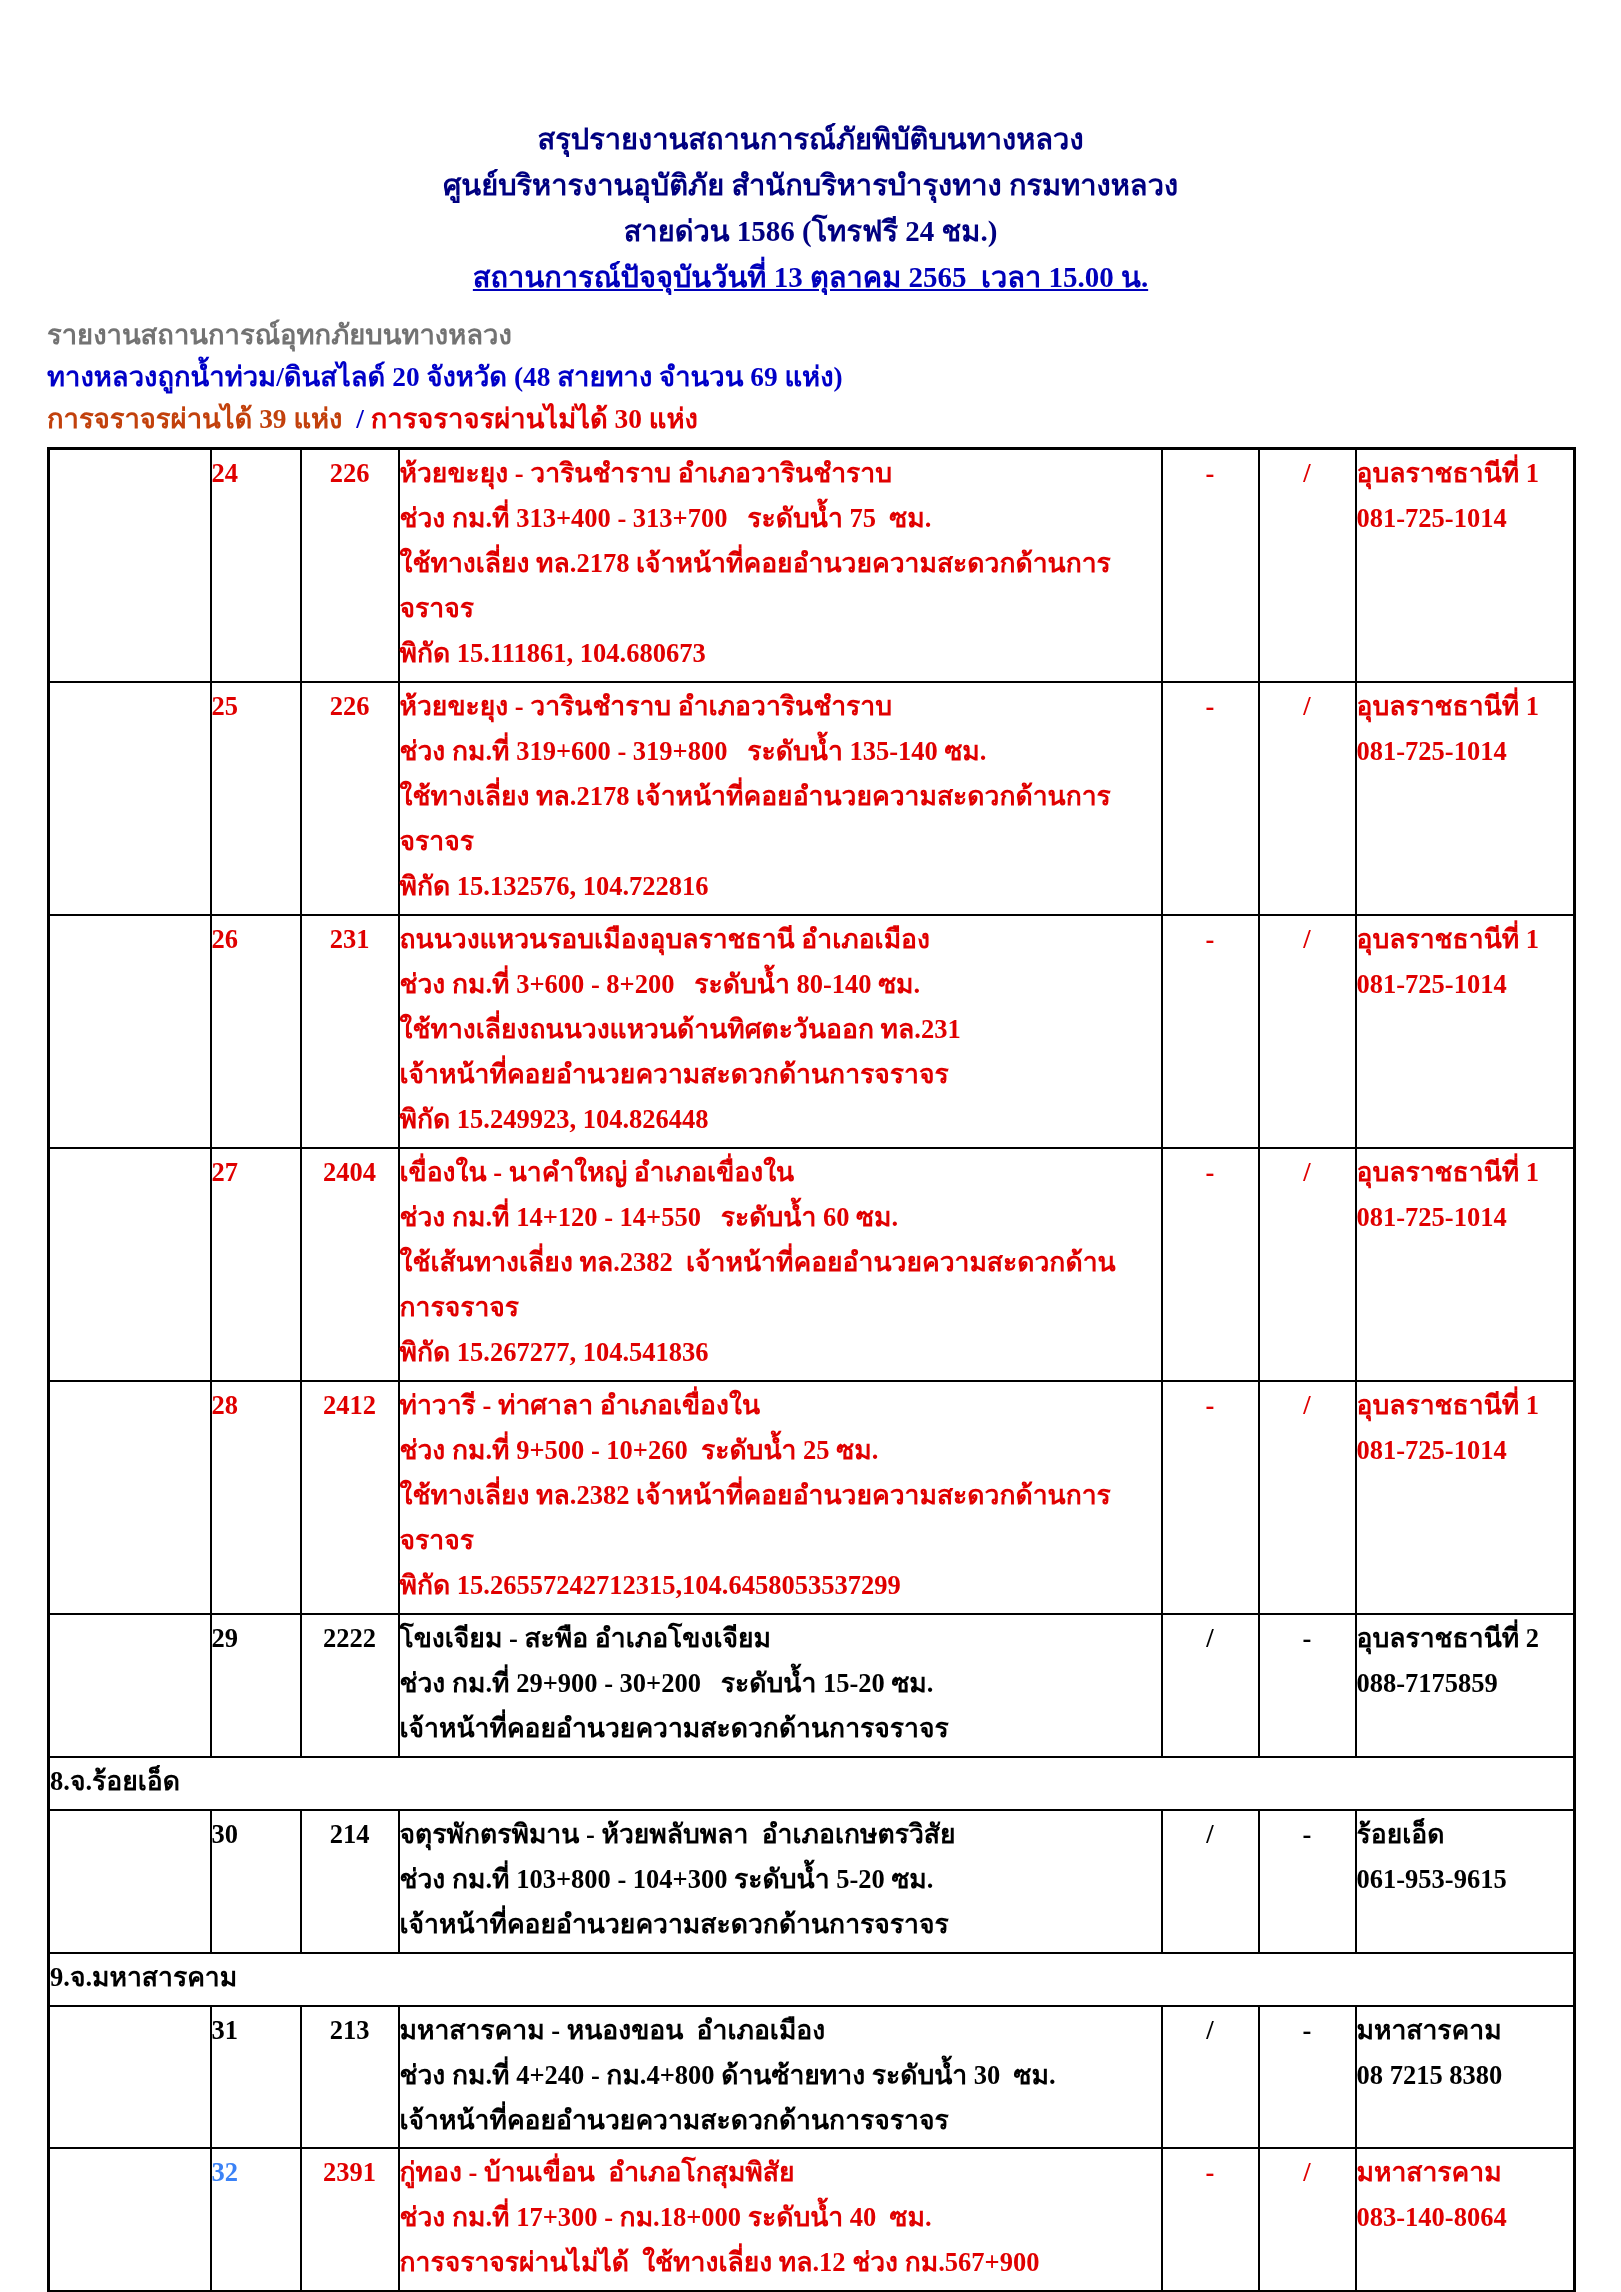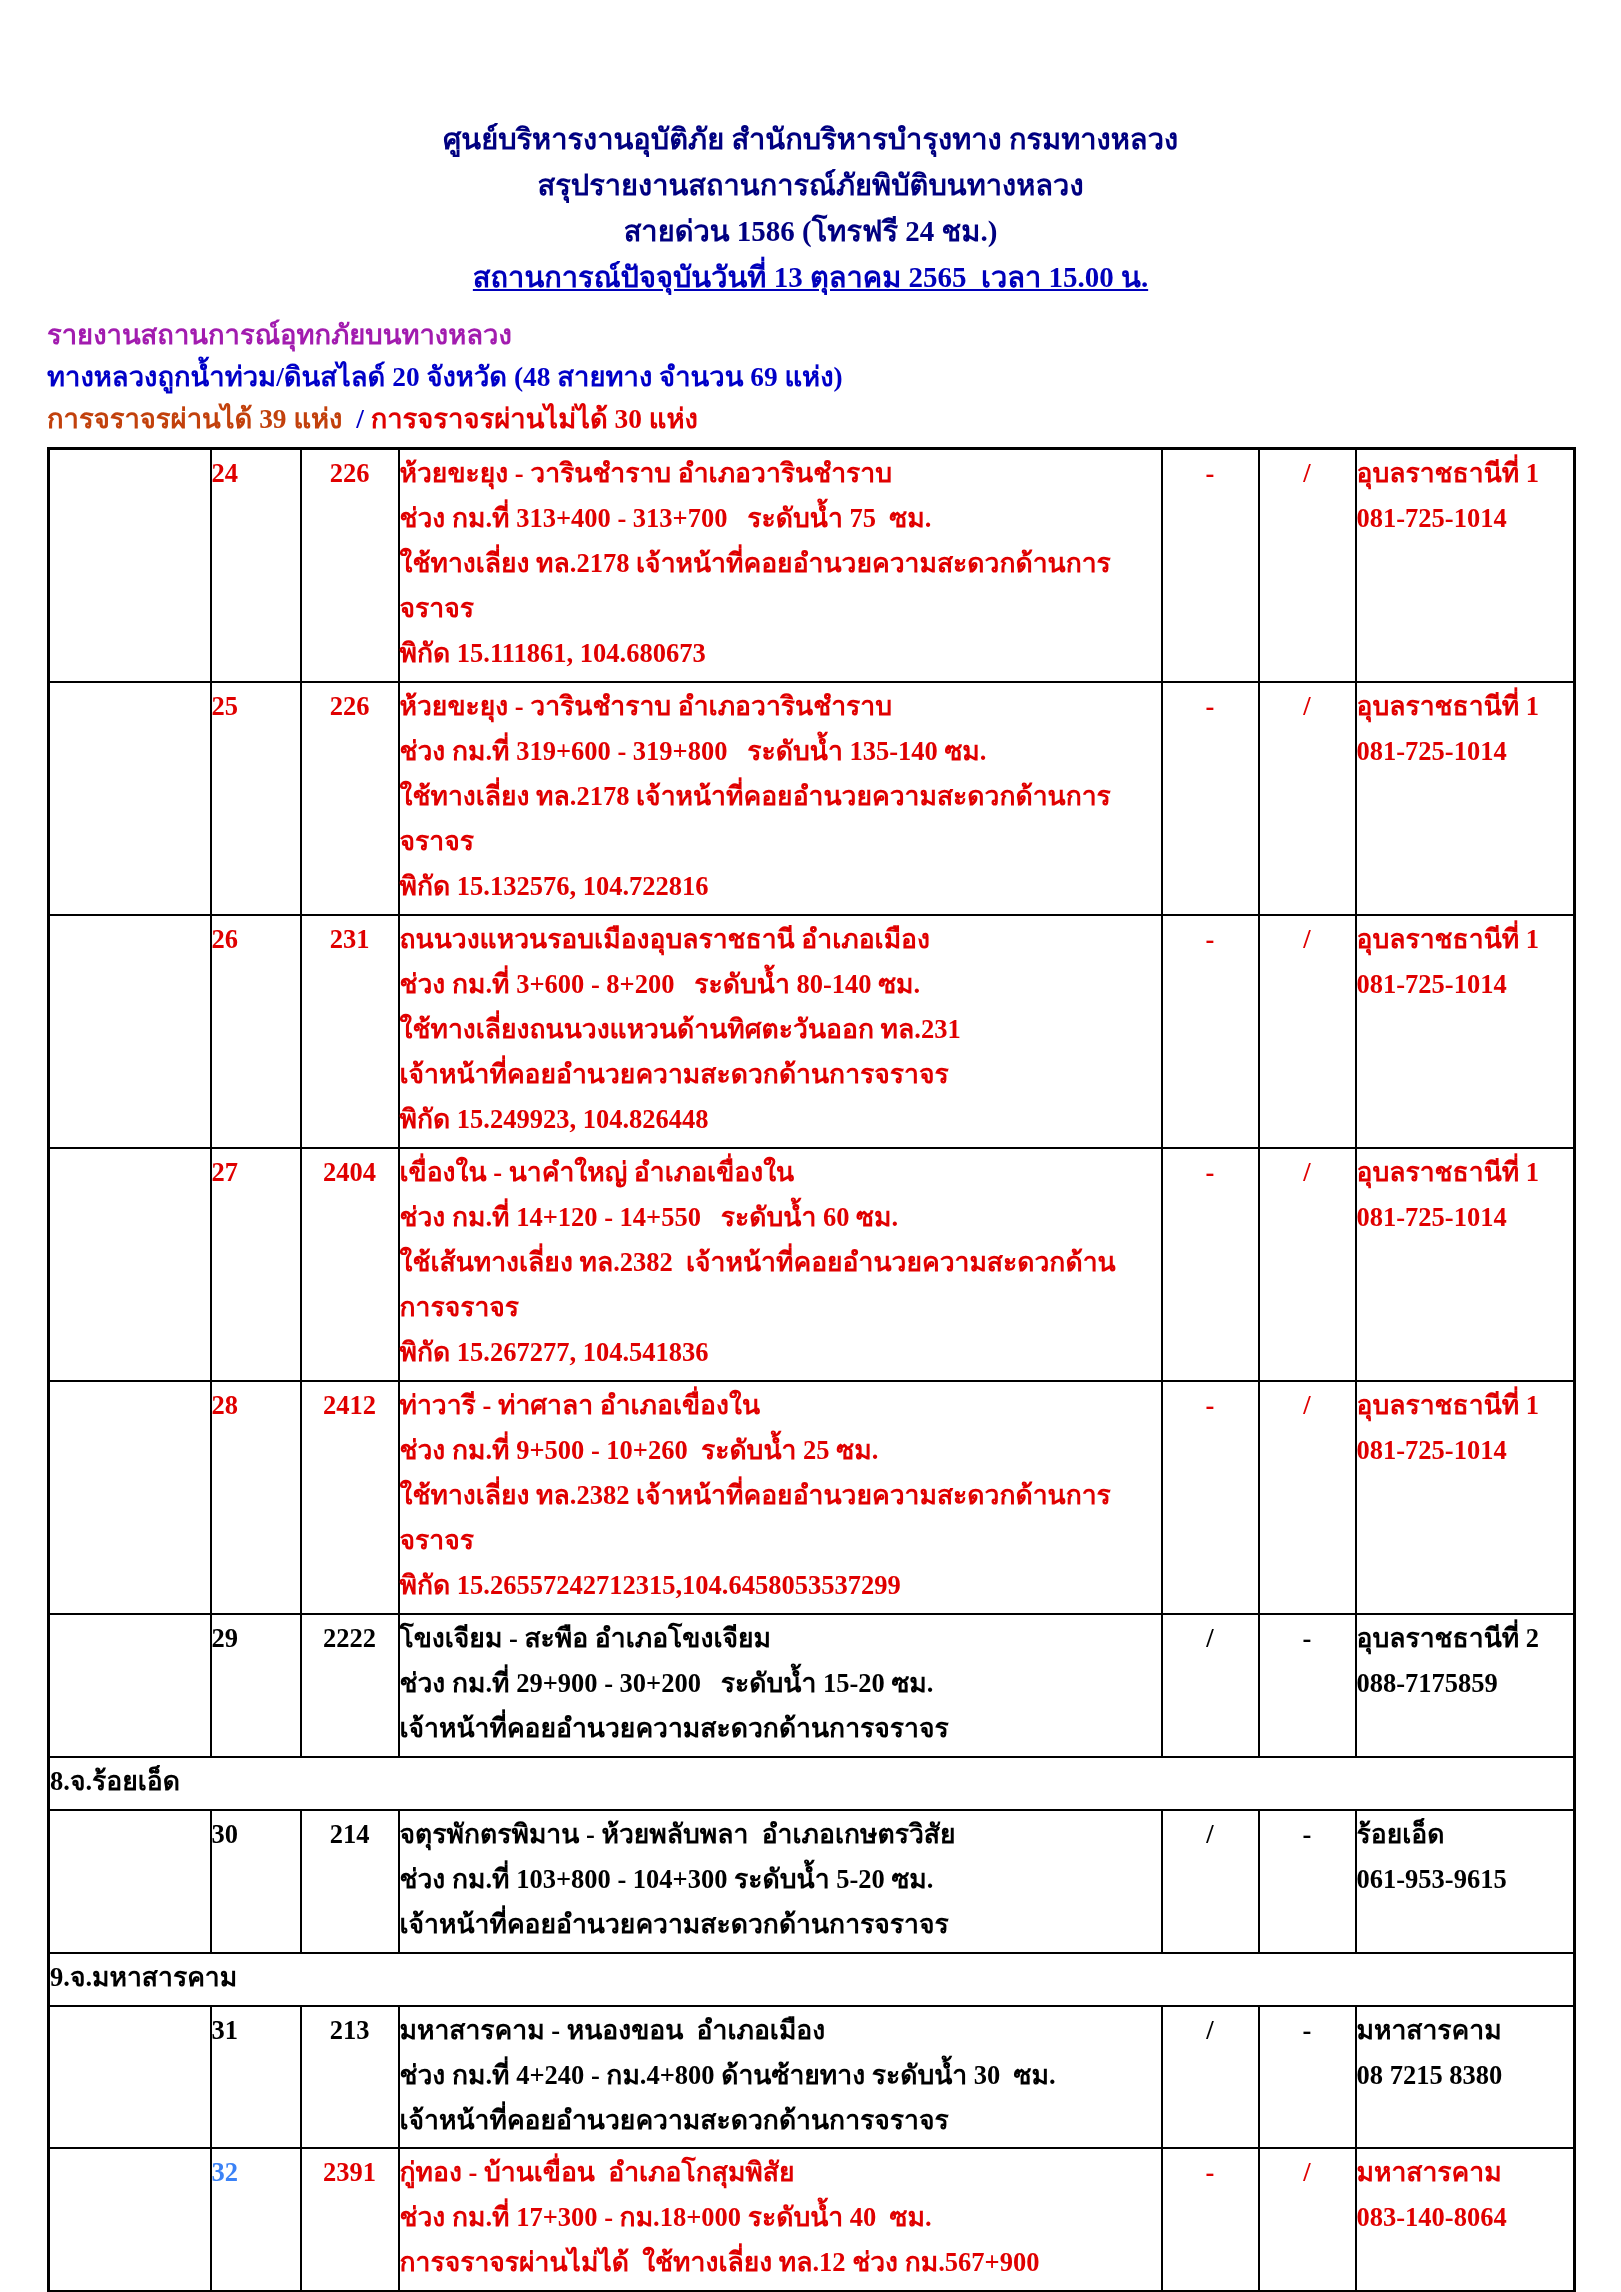--- a/index.html
+++ b/index.html
@@ -8,21 +8,21 @@
     width:1621px; height:2293px;
     font-family:"Liberation Serif","DejaVu Serif",serif;
     color:#000; position:relative; overflow:hidden;
   }
   .page-header { margin-top:116px; text-align:center; }
   .hline { font-size:29px; font-weight:bold; color:#000080; line-height:46px; white-space:pre-wrap; }
   .hline.date { color:#0000bb;text-decoration:underline; }
 
   .intro { margin:13.7px 0 7.8px 47px; }
   .intro-line { font-size:27.4px; font-weight:bold; line-height:42px; white-space:pre-wrap; }
-  .report-title { color:#a21caf; }
+  .report-title { color:#737373; }
   .summary-line { color:#0000c8; }
   .traffic-pass { color:#c2410c; }
   .traffic-sep { color:#0000c8; }
   .traffic-fail { color:#e00000; }
 
   table.report {
     margin-left:47px; width:1525px;
     border-collapse:collapse; table-layout:fixed;
     border:3.9px solid #000;
   }
@@ -44,22 +44,22 @@
   .cell-line { white-space:pre-wrap; min-height:45px; }
   td.section-cell {
     font-weight:bold; color:#000;
     padding:2px 0 2px 3.9px; line-height:43px;
   }
 </style>
 </head>
 <body>
 
 <div class="page-header">
+  <div class="hline">สรุปรายงานสถานการณ์ภัยพิบัติบนทางหลวง</div>
   <div class="hline">ศูนย์บริหารงานอุบัติภัย สำนักบริหารบำรุงทาง กรมทางหลวง</div>
-  <div class="hline">สรุปรายงานสถานการณ์ภัยพิบัติบนทางหลวง</div>
   <div class="hline">สายด่วน 1586 (โทรฟรี 24 ชม.)</div>
   <div class="hline date">สถานการณ์ปัจจุบันวันที่ 13 ตุลาคม 2565  เวลา 15.00 น.</div>
 </div>
 
 <div class="intro">
   <div class="intro-line report-title">รายงานสถานการณ์อุทกภัยบนทางหลวง</div>
   <div class="intro-line summary-line">ทางหลวงถูกน้ำท่วม/ดินสไลด์ 20 จังหวัด (48 สายทาง จำนวน 69 แห่ง)</div>
   <div class="intro-line"><span class="traffic-pass">การจราจรผ่านได้ 39 แห่ง </span><span class="traffic-sep"> / </span><span class="traffic-fail">การจราจรผ่านไม่ได้ 30 แห่ง</span></div>
 </div>
 

